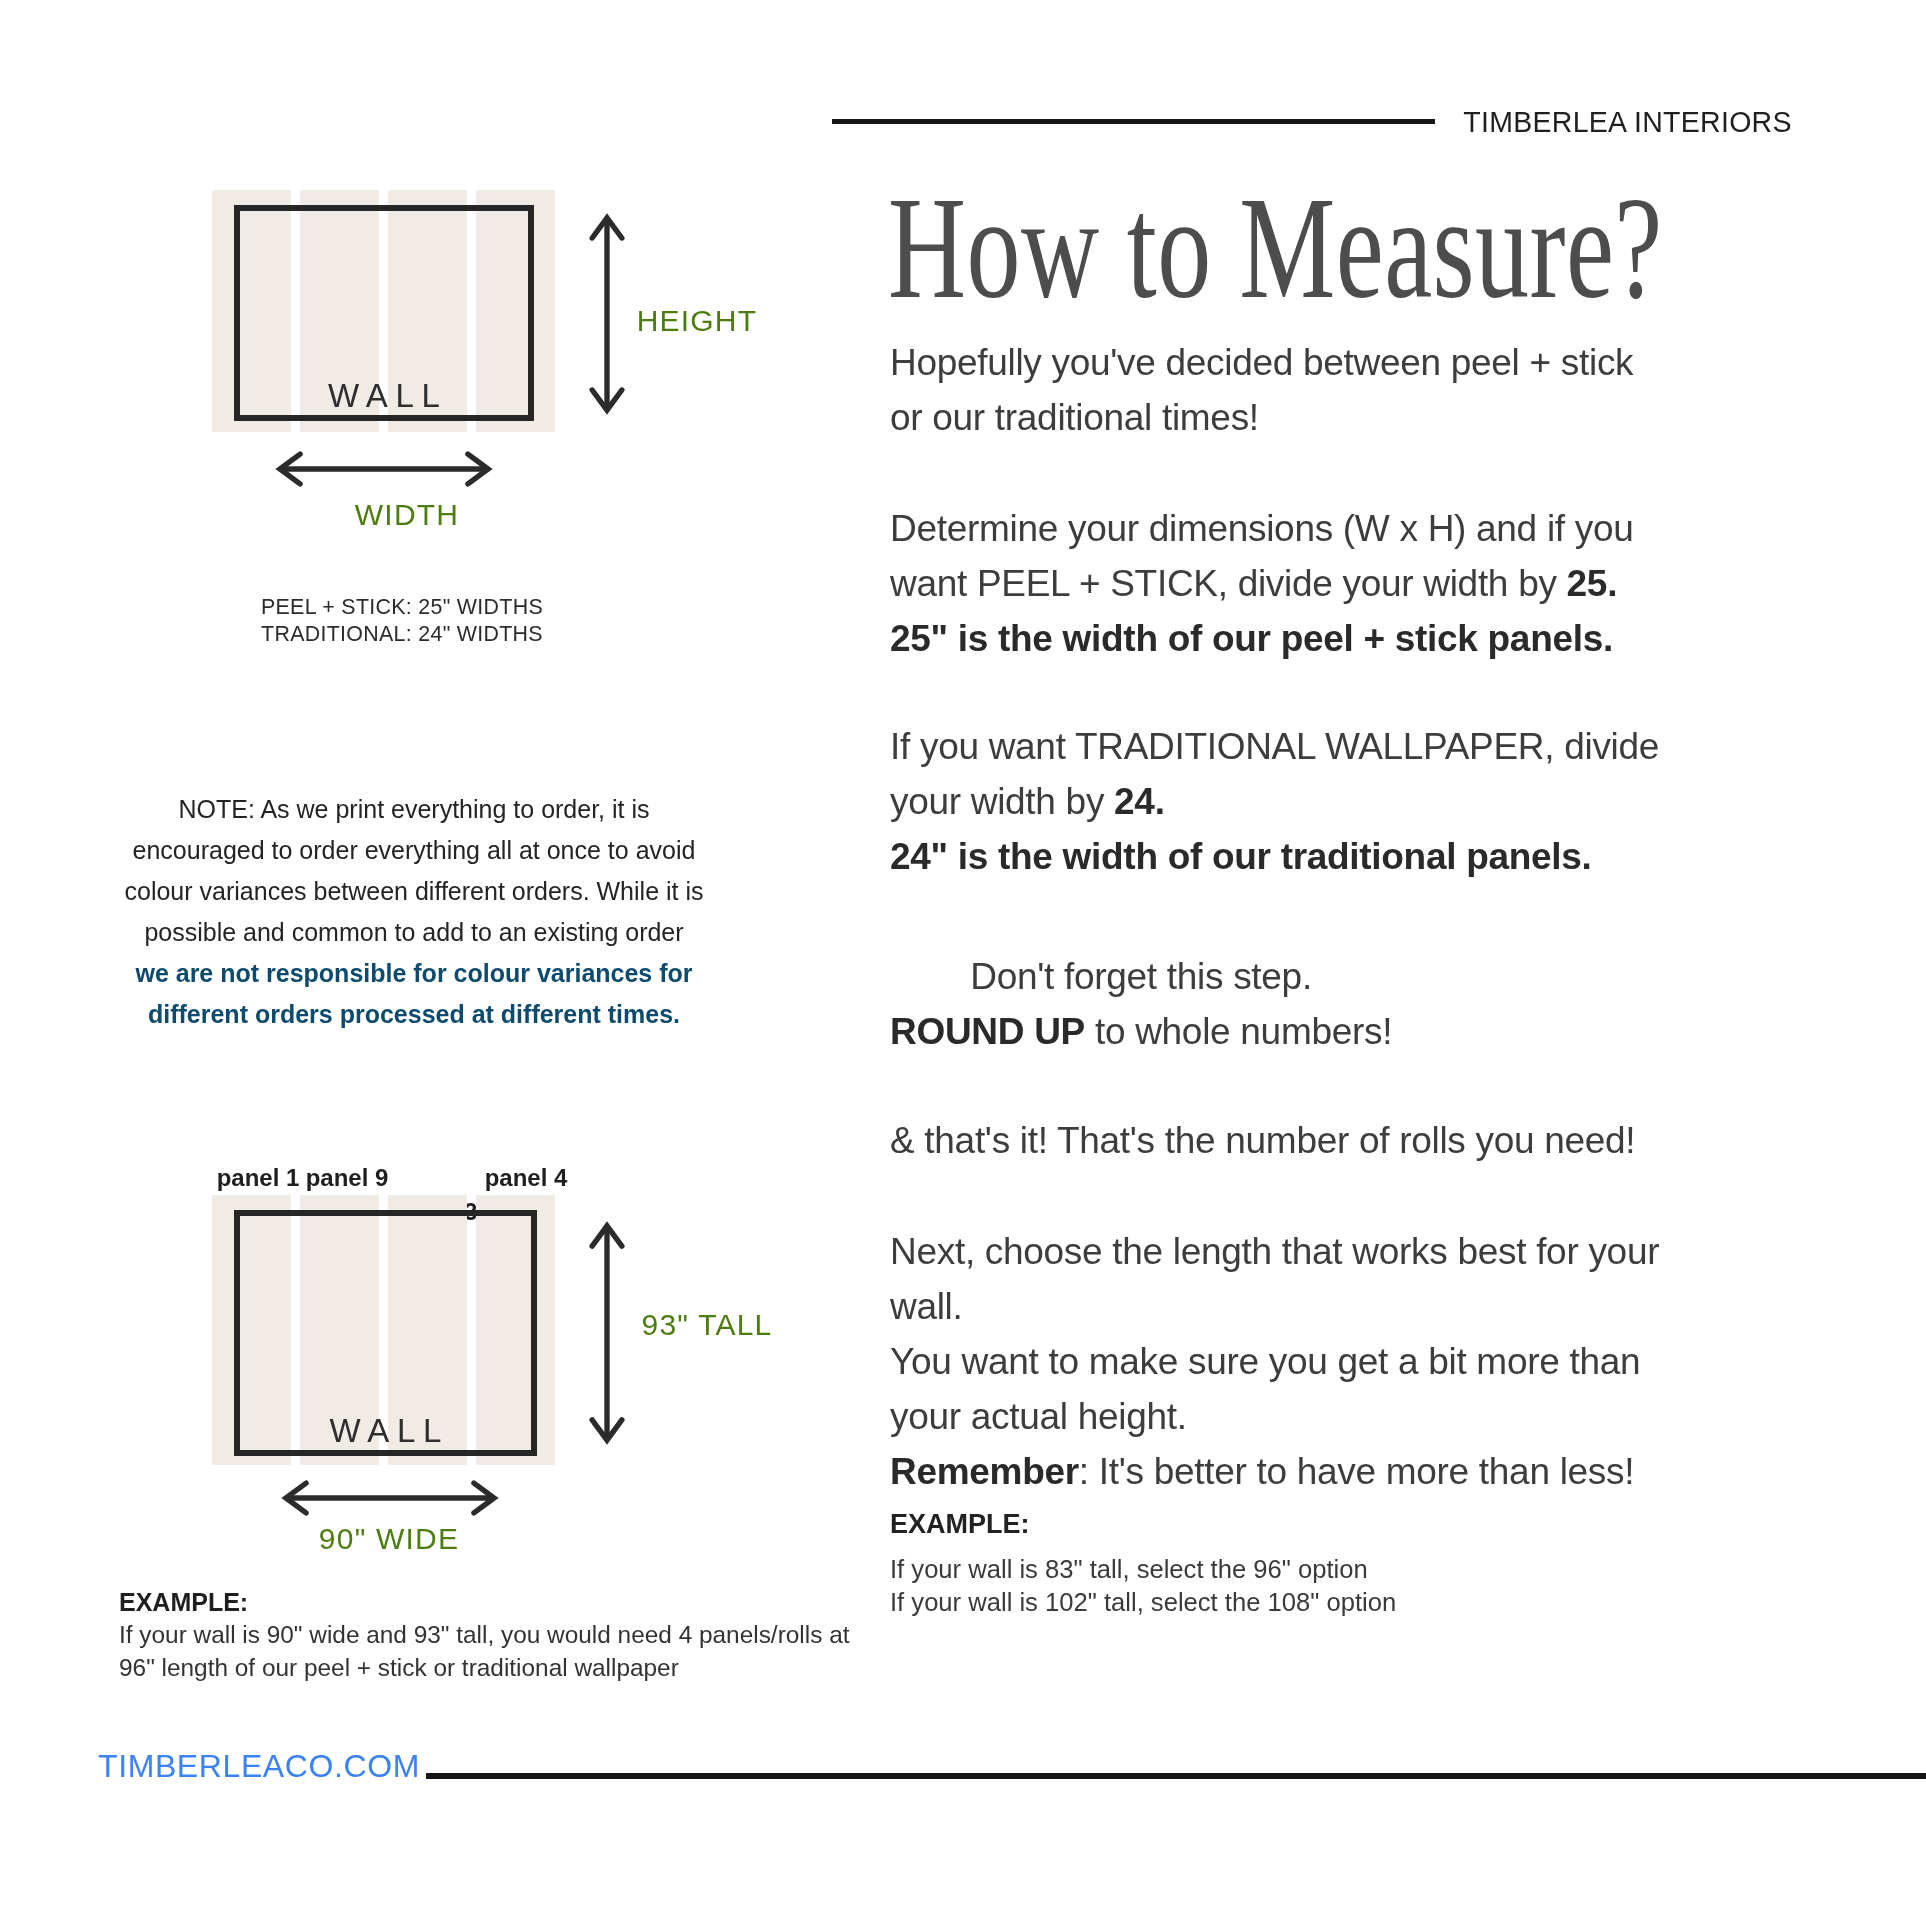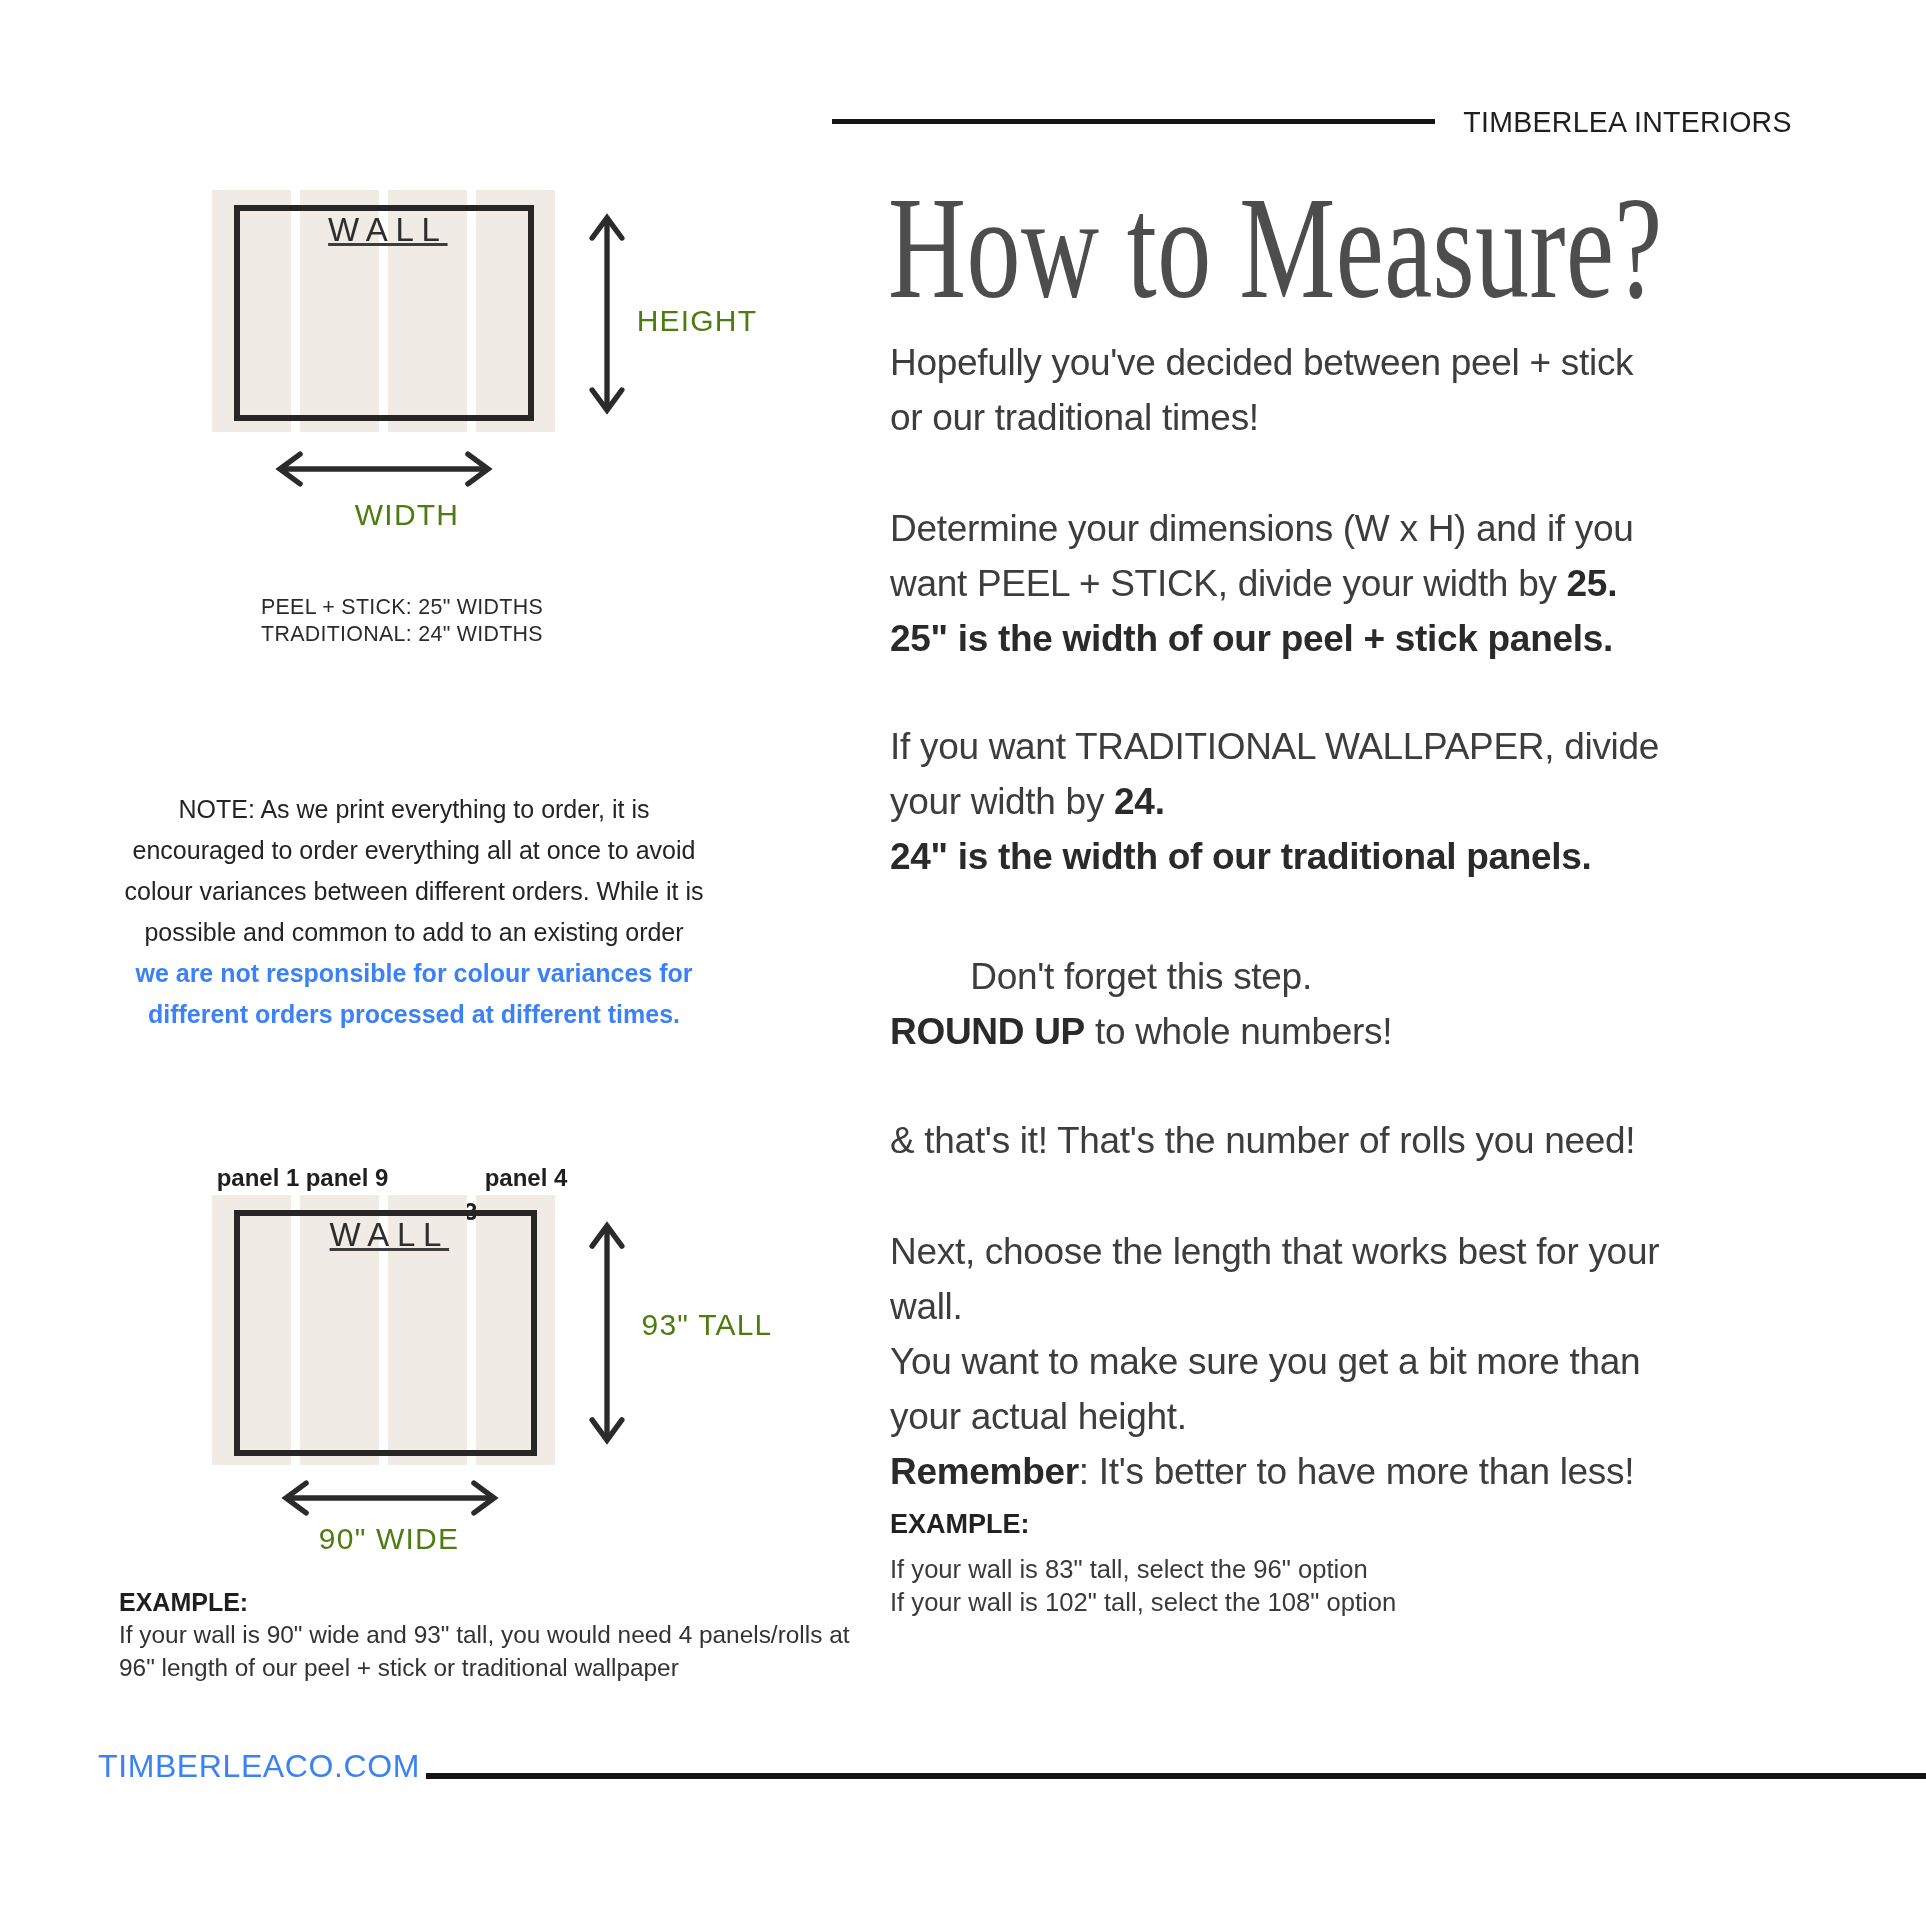--- a/index.html
+++ b/index.html
@@ -29,35 +29,35 @@
   .rex-h{position:absolute;left:890px;top:1506px;font-size:27px;line-height:36px;
          font-weight:700;color:#222;}
   .rex{position:absolute;left:890px;top:1553px;font-size:25.6px;line-height:33px;color:#3a3a3a;}
 
   
   .panels{position:absolute;display:flex;gap:9px;}
   .panels .panel{flex:1;background:var(--panel);}
   .panels-top{left:212px;top:190px;width:343px;height:242px;}
   .panels-bottom{left:212px;top:1195px;width:343px;height:270px;}
   .wallrect{position:absolute;border:6.5px solid var(--wall-border);box-sizing:border-box;
-            display:flex;align-items:flex-start;justify-content:center;text-decoration:underline;}
+            display:flex;align-items:flex-end;justify-content:center;}
   .wall-top{left:234px;top:205px;width:300px;height:216px;}
   .wall-bottom{left:234px;top:1210px;width:303px;height:246px;}
   .wall-label{font-size:33px;letter-spacing:7.7px;color:#2e2e2e;padding-left:7.7px;}
   .dim-label{position:absolute;transform:translate(-50%,-50%);font-size:30px;
              letter-spacing:1.2px;color:#4d7c0f;white-space:nowrap;}
   .arrow-svg{position:absolute;}
   .arrow-svg polyline,.arrow-svg line{stroke:var(--arrow);stroke-width:9;fill:none;stroke-linecap:round;}
   .caption{position:absolute;left:164px;top:594px;width:476px;text-align:center;
            font-size:21.4px;line-height:27px;letter-spacing:0.3px;color:#2b2b2b;}
 
   
   .note{position:absolute;left:87px;top:789px;width:654px;text-align:center;
         font-size:25px;line-height:41px;color:#242424;}
-  .note .b{font-weight:700;color:#3b82f6;}
+  .note .b{font-weight:700;color:#0c4a6e;}
 
   
   .plabel{position:absolute;transform:translate(-50%,-50%);font-size:24px;font-weight:700;
           color:#1f1f1f;white-space:nowrap;}
 
   
   .lex-h{position:absolute;left:119px;top:1586px;font-size:25px;line-height:32px;
          font-weight:700;color:#1f1f1f;}
   .lex{position:absolute;left:119px;top:1618px;font-size:24.4px;line-height:33px;color:#333;}
 

